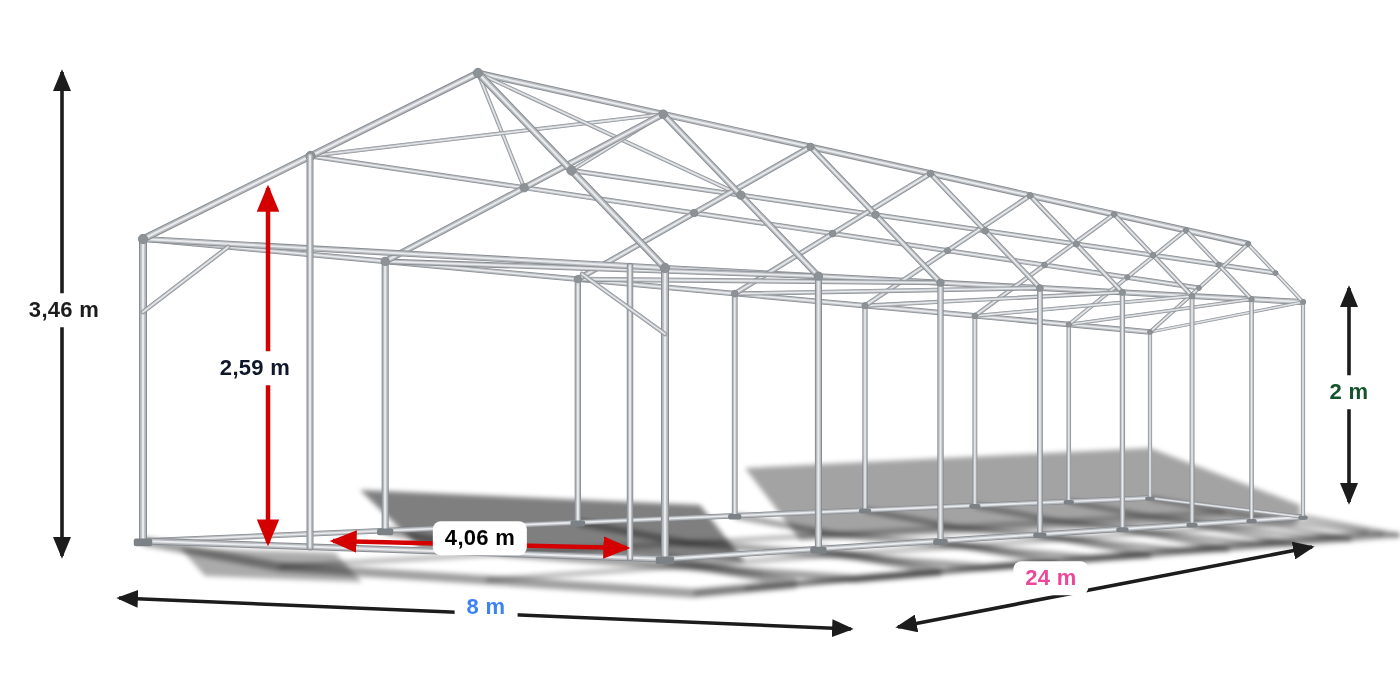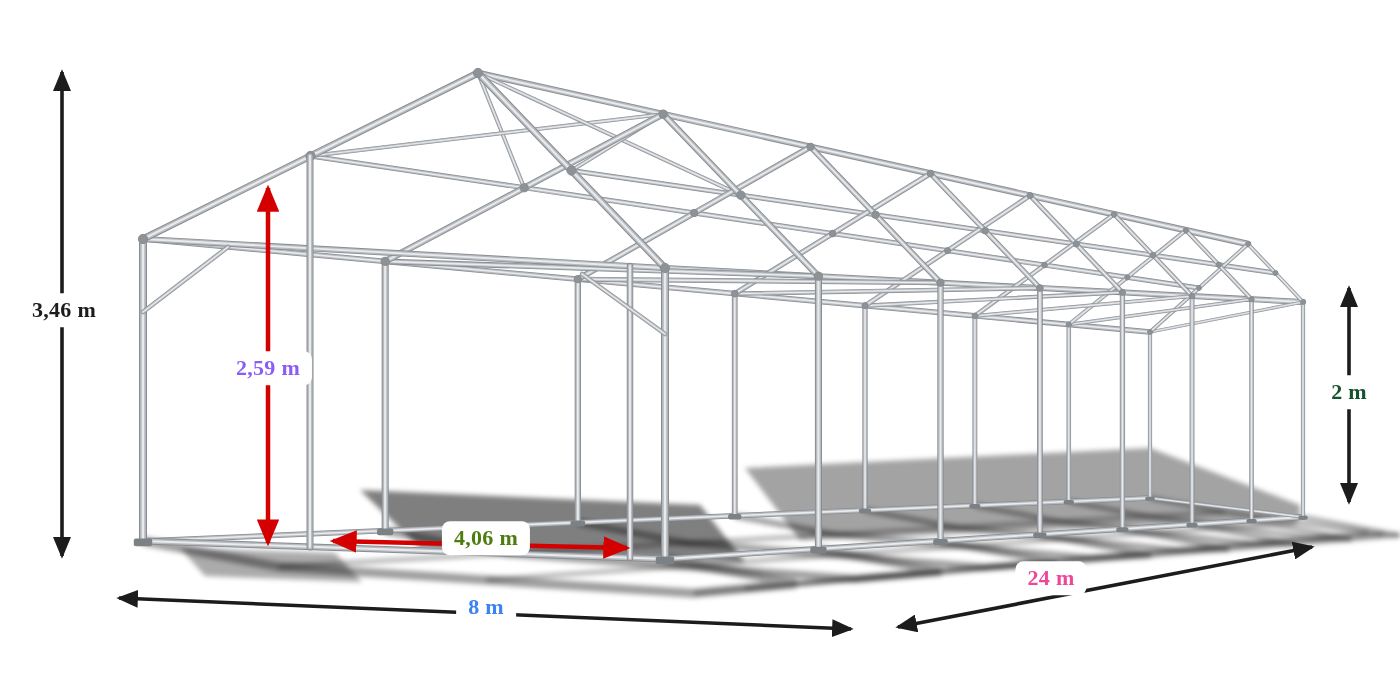--- a/index.html
+++ b/index.html
@@ -2,21 +2,21 @@
 <html><head>
 <meta charset="utf-8">
 <style>
   html, body { margin: 0; padding: 0; background: #ffffff; }
   .stage {
     position: relative;
     width: 1400px;
     height: 700px;
     background: #ffffff;
     overflow: hidden;
-    font-family: Liberation Serif, serif;
+    font-family: Liberation Sans, sans-serif;
   }
   .stage svg { position: absolute; left: 0; top: 0; }
   .dim-label {
     position: absolute;
     transform: translate(-50%, -50%);
     background: #ffffff;
     border-radius: 8px;
     padding: 3px 12px;
     font-weight: 700;
     font-size: 22px;
@@ -313,22 +313,22 @@
         <line x1="119" y1="598" x2="851" y2="629" stroke="#1c1c1c" stroke-width="3.6" marker-start="url(#ahb)" marker-end="url(#ahb)"></line>
         <line x1="898" y1="627" x2="1312" y2="547" stroke="#1c1c1c" stroke-width="3.6" marker-start="url(#ahb)" marker-end="url(#ahb)"></line>
         <line x1="1349" y1="288" x2="1349" y2="502" stroke="#1c1c1c" stroke-width="3.6" marker-start="url(#ahb)" marker-end="url(#ahb)"></line>
         <line x1="268" y1="188" x2="268" y2="543" stroke="#d40000" stroke-width="4.5" marker-start="url(#ahr)" marker-end="url(#ahr)"></line>
         <line x1="333" y1="541" x2="627" y2="548" stroke="#d40000" stroke-width="4.5" marker-start="url(#ahr)" marker-end="url(#ahr)"></line>
       </g>
     </svg>
 
   <div class="dim-label dark" style="left: 64px; top: 310px; color: rgb(28, 28, 28);">3,46 m</div>
 
-  <div class="dim-label red" style="left: 268px; top: 368px; color: #8b5cf6;">2,59 m</div>
-
-  <div class="dim-label red" style="left: 480px; top: 538px; color: #4d7c0f; margin-left: 6px;">4,06 m</div>
+  <div class="dim-label red" style="left: 255px; top: 368px; color: #0f172a;">2,59 m</div>
+
+  <div class="dim-label red" style="left: 480px; top: 538px; color: #000000;">4,06 m</div>
 
   <div class="dim-label dark" style="left: 486px; top: 607px; color: #3b82f6;">8 m</div>
 
   <div class="dim-label dark" style="left: 1051px; top: 578px; color: #ec4899;">24 m</div>
 
   <div class="dim-label dark" style="left: 1349px; top: 392px; color: #14532d;">2 m</div>
 </div>
 
 </body></html>

